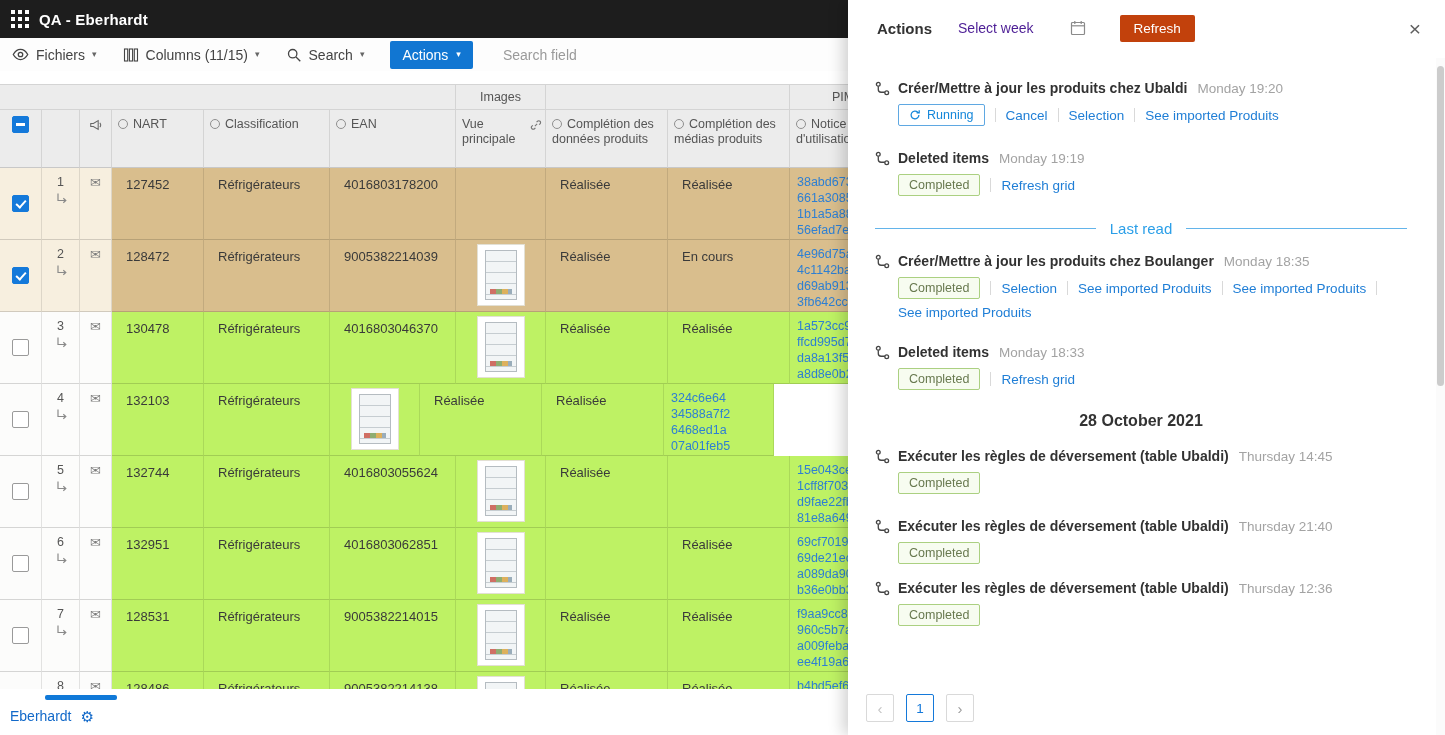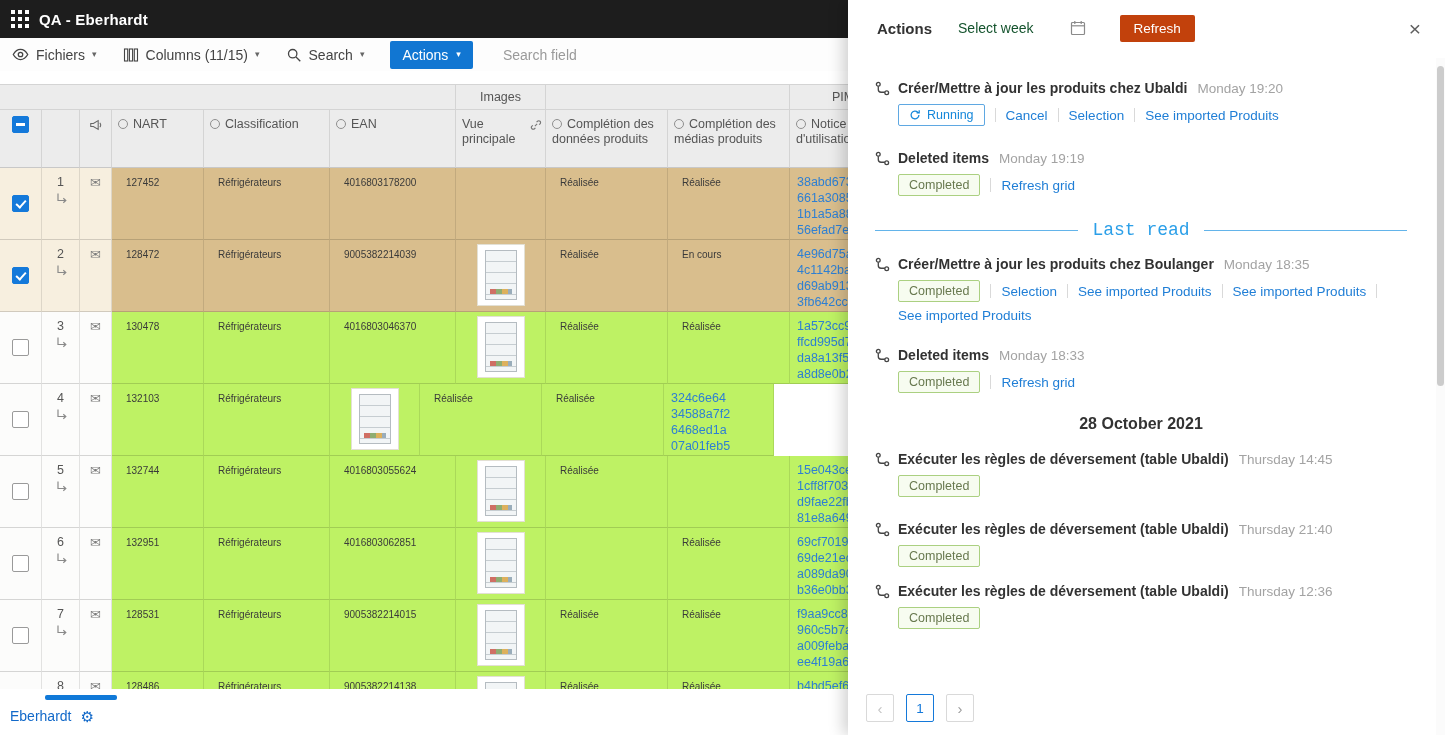--- a/index.html
+++ b/index.html
@@ -36,21 +36,21 @@
   .hcell.c-check{display:flex;justify-content:center;align-items:flex-start;padding-top:6px;}
   .hcell.c-mail{display:flex;justify-content:center;align-items:flex-start;padding-top:8px;}
   .link-ic{position:absolute;right:3px;top:9px;}
 
   .grid-row{height:72px;}
   .cell{box-sizing:border-box;border-right:1px solid rgba(0,0,0,0.10);border-bottom:1px solid rgba(0,0,0,0.15);overflow:hidden;}
   .grid-row .tan{background:#bef264;}
   .grid-row.selected .tan{background:#d9be8d;}
   .grid-row .lite{background:#fcfcfb;}
   .grid-row.selected .lite{background:#f7efdf;}
-  .cell .val{display:block;font-size:10px;color:#3a3a3a;padding:9px 6px 0 14px;white-space:nowrap;}
+  .cell .val{display:block;font-size:13px;color:#3a3a3a;padding:9px 6px 0 14px;white-space:nowrap;}
   .cell.c-check{display:flex;align-items:center;justify-content:center;}
   .cell.c-num{display:flex;flex-direction:column;align-items:center;padding-top:7px;gap:3px;}
   .cell.c-num .num{font-size:12.5px;color:#555;}
   .cell.c-mail{display:flex;justify-content:center;align-items:flex-start;padding-top:8px;}
   .mail-ic{font-size:13px;color:#7d7d7d;line-height:1;}
   .cell.c-img{display:flex;justify-content:center;align-items:flex-start;padding-top:5px;}
   .cell.c-notice{padding:6px 0 0 7px;}
   .hash-link{display:block;color:#2d7fd3;font-size:12.5px;line-height:16px;white-space:nowrap;cursor:pointer;}
 
   .checkbox{width:17px;height:17px;border:1px solid #9a9a9a;background:#fff;border-radius:2px;position:relative;display:inline-block;box-sizing:border-box;}
@@ -68,21 +68,21 @@
   
   .bottombar{position:absolute;left:0;bottom:0;width:848px;height:46px;background:#fff;z-index:2;}
   .hscroll-thumb{position:absolute;left:45px;top:6px;width:72px;height:5px;background:#1079d8;border-radius:2px;cursor:pointer;}
   .produits-tab{position:absolute;left:10px;top:19px;color:#1269c9;font-size:14px;display:flex;gap:9px;align-items:center;cursor:pointer;}
   .gear{font-size:15px;line-height:1;}
 
   
   .panel{position:absolute;top:0;right:0;width:597px;height:735px;background:#fff;box-shadow:-5px 0 14px rgba(0,0,0,0.18);z-index:10;}
   .panel-header{height:56px;display:flex;align-items:center;padding:0 18px 0 29px;box-sizing:border-box;}
   .panel-title{font-size:15px;font-weight:700;color:#333;}
-  .week-select{margin-left:26px;font-size:14px;color:#14532d;cursor:pointer;}
+  .week-select{margin-left:26px;font-size:14px;color:#4c1d95;cursor:pointer;}
   .cal-ic{margin-left:36px;cursor:pointer;}
   .refresh-btn{margin-left:34px;background:#c2410c;color:#fff;border:none;height:27px;padding:0 14px;font-size:13.5px;border-radius:2px;cursor:pointer;font-family:inherit;}
   .close-x{margin-left:auto;font-size:21px;color:#5f5f5f;cursor:pointer;line-height:1;padding:2px 6px;}
 
   .panel-feed{position:absolute;top:56px;left:27px;right:38px;bottom:54px;overflow:hidden;}
   .panel-feed > :nth-child(1){margin-top:24px;}
   .panel-feed > :nth-child(2){margin-top:24px;}
   .panel-feed > :nth-child(3){margin-top:24px;}
   .panel-feed > :nth-child(4){margin-top:16px;}
   .panel-feed > :nth-child(5){margin-top:24px;}
@@ -97,21 +97,21 @@
   .item-time{font-size:13.5px;color:#a3a3a3;margin-left:2px;white-space:nowrap;}
   .item-links{margin-top:8px;margin-left:23px;display:flex;align-items:center;flex-wrap:wrap;gap:6px 10px;}
   .status-badge{display:inline-flex;align-items:center;gap:6px;height:22px;padding:0 10px;border-radius:2px;font-size:12.5px;box-sizing:border-box;text-align:center;}
   .status-badge.running{border:1px solid #5fa8e2;color:#1587da;background:#fff;}
   .status-badge.completed{border:1px solid #abd081;color:#68794f;background:#f7fcf0;}
   .sep{width:0;height:14px;border-left:1px solid #d9d9d9;}
   .plink{color:#1f7ed6;text-decoration:none;font-size:13.5px;white-space:nowrap;}
 
   .last-read{display:flex;align-items:center;gap:14px;}
   .lr-line{flex:1;height:1px;background:#63b4ea;}
-  .lr-label{font-size:18px;color:#2b9fe8;font-family:Liberation Mono, monospace;}
+  .lr-label{font-size:15px;color:#2b9fe8;}
   .date-header{text-align:center;font-size:16px;font-weight:600;color:#333;}
 
   .panel-footer{position:absolute;left:0;right:0;bottom:0;height:54px;background:#fff;display:flex;align-items:center;gap:12px;padding-left:18px;z-index:3;}
   .pg-btn{width:28px;height:28px;border:1px solid #d9d9d9;background:#fff;font-size:15px;color:#9b9b9b;border-radius:2px;display:flex;align-items:center;justify-content:center;cursor:pointer;font-family:inherit;}
   .pg-prev{color:#c4c4c4;}
   .pg-current{border-color:#1479da;color:#1479da;font-size:13.5px;}
 
   .panel-scrollbar{position:absolute;top:58px;right:0;bottom:0;width:9px;background:#fbfbfb;z-index:4;}
   .ps-thumb{position:absolute;top:8px;right:1px;width:7px;height:320px;background:#cccccc;border-radius:4px;}
 </style>

